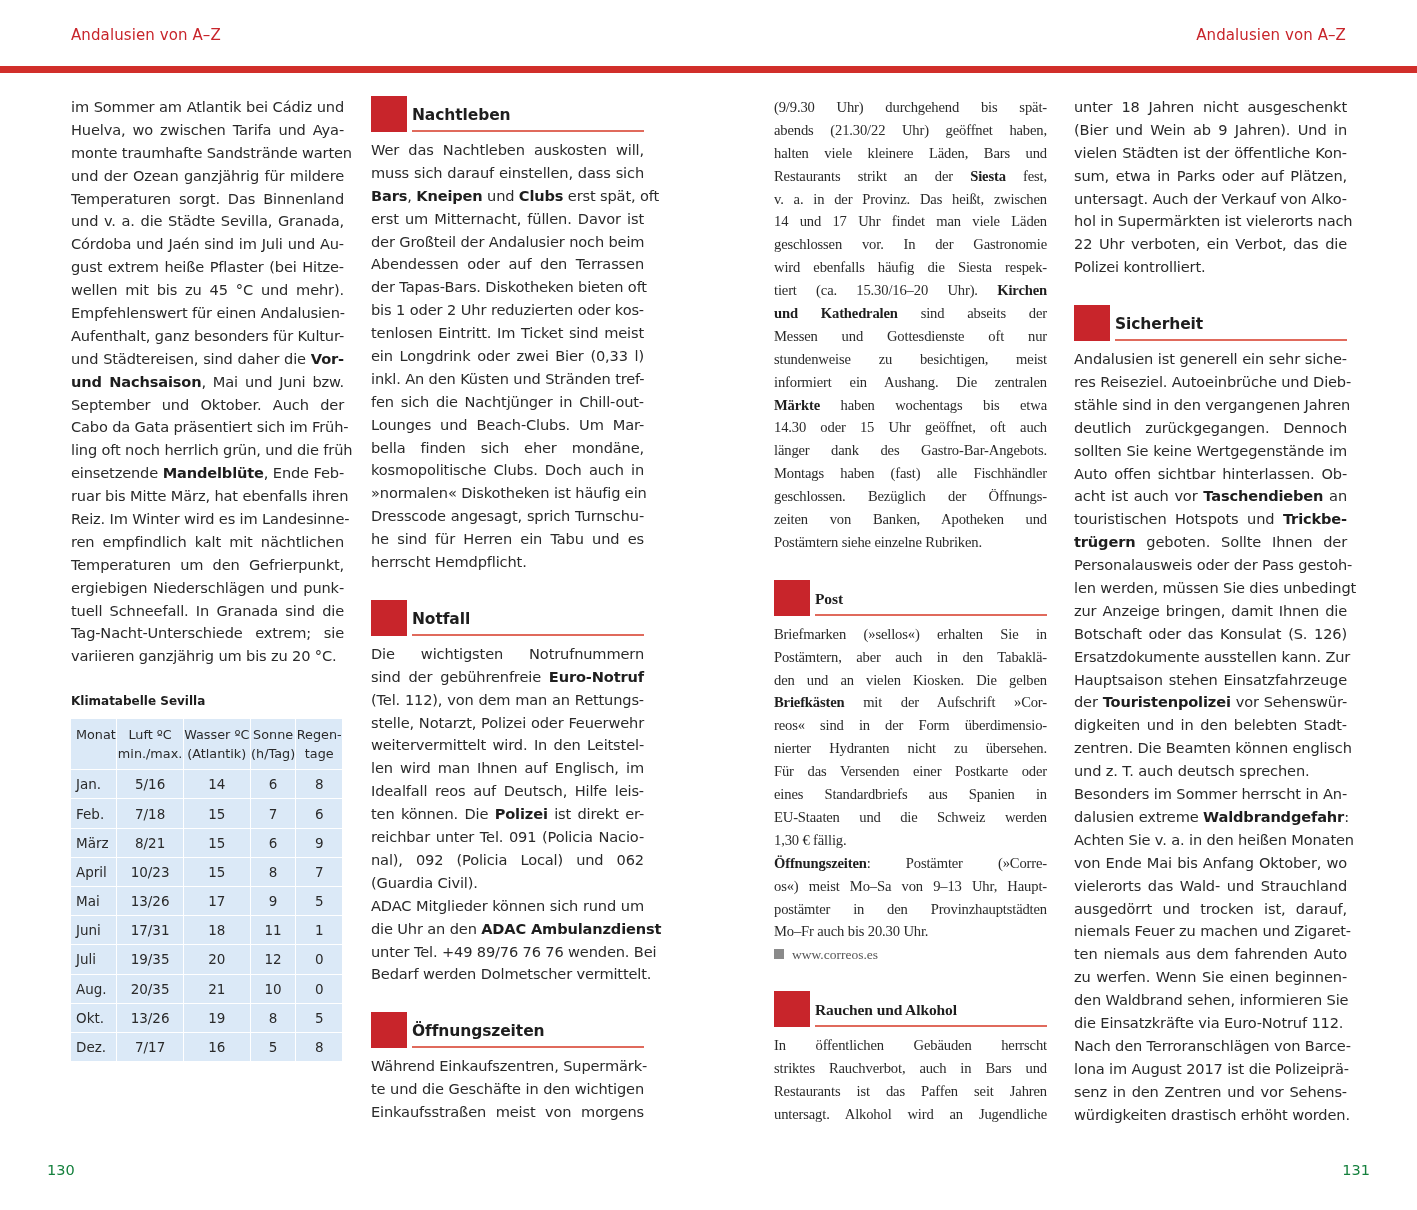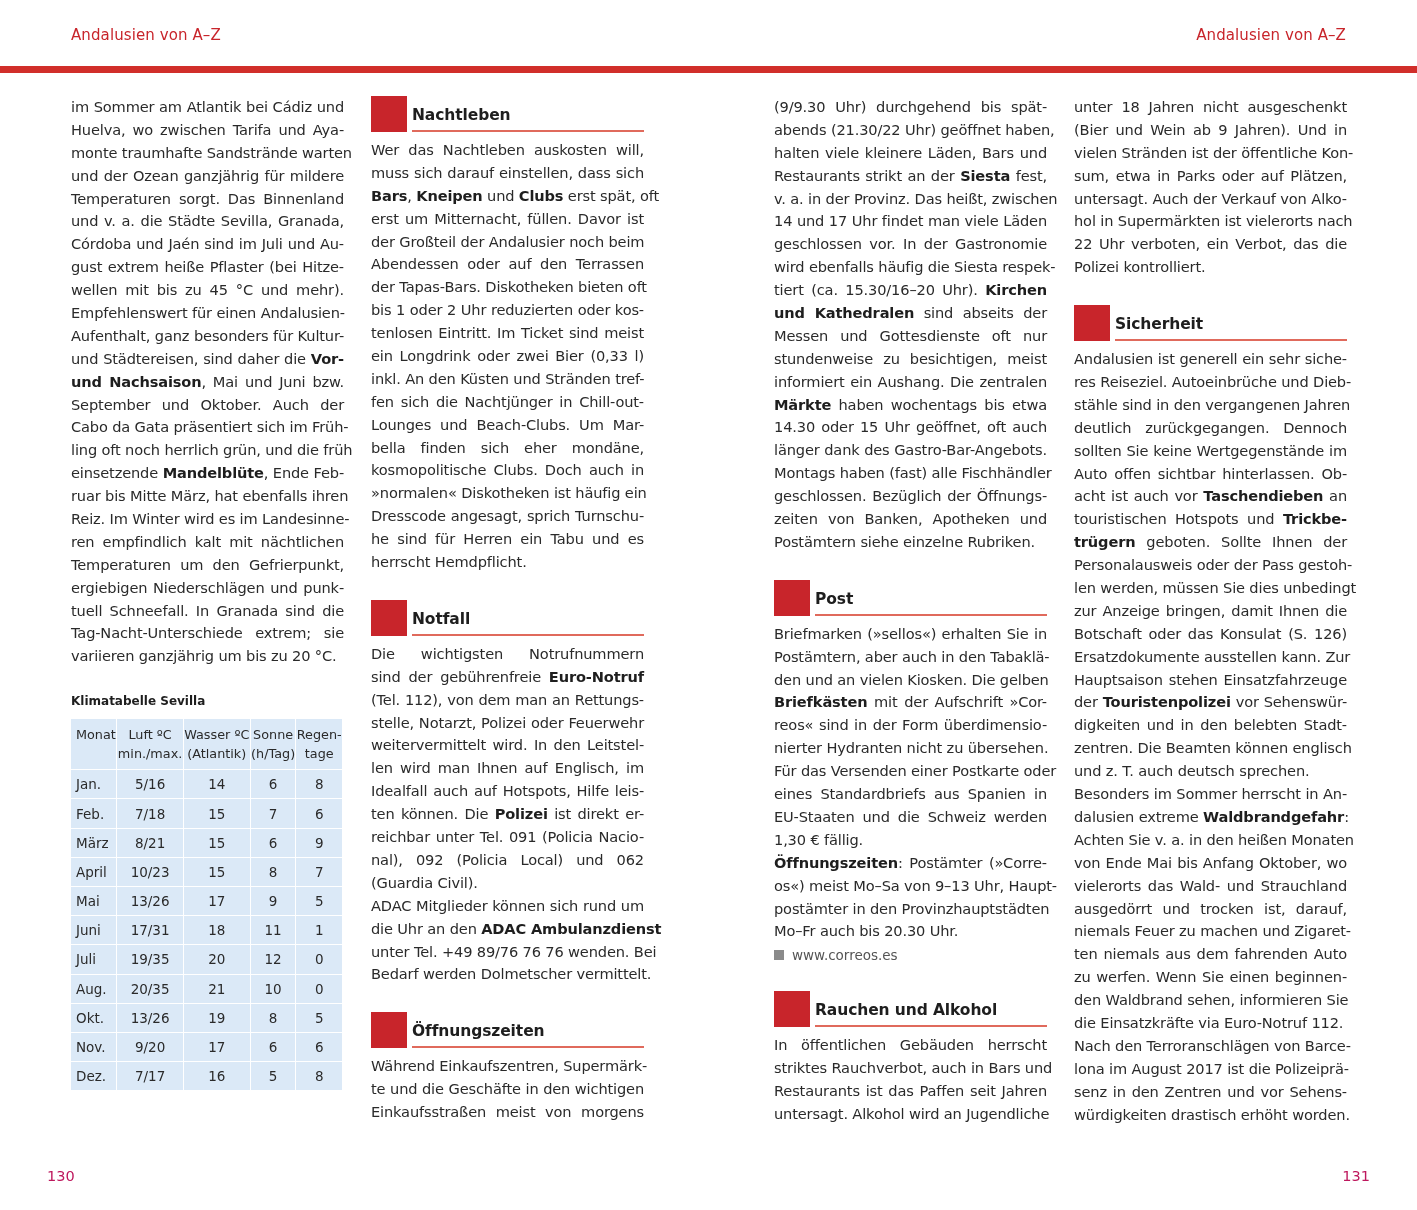--- a/index.html
+++ b/index.html
@@ -7,21 +7,21 @@
   body { position: relative; font-family: "DejaVu Sans", "Liberation Sans", sans-serif; color: #2a2a2a; }
 
   .running-head { position: absolute; top: 26px; font-size: 15px; color: #c8252b; letter-spacing: 0.1px; }
   .running-head.left { left: 71px; }
   .running-head.right { right: 71px; }
   .top-rule { position: absolute; top: 66px; left: 0; width: 1417px; height: 7px; background: #d12e2a; }
 
   .col { position: absolute; top: 96px; width: 273px; }
   .col1 { left: 71px; }
   .col2 { left: 371px; }
-  .col3 { left: 774px; }
+  .col3 { left: 774px; font-family: Liberation Serif, serif; }
   .col4 { left: 1074px; }
 
   .para { font-size: 14.6px; line-height: 22.9px; letter-spacing: -0.15px; }
   .line { display: block; text-align: justify; text-align-last: justify; white-space: nowrap; height: 22.9px; overflow: visible; }
   .line.last { text-align-last: left; }
   .line b, b { font-weight: bold; color: #1e1e1e; }
 
   .section-head { position: relative; height: 36px; margin: 0 0 7px 0; }
   .section-head .square { position: absolute; left: 0; top: 0; width: 36px; height: 36px; background: #c8252b; }
   .section-head .title { position: absolute; left: 41px; top: 10px; font-size: 15.5px; font-weight: bold; color: #1e1e1e; letter-spacing: -0.1px; }
@@ -31,21 +31,21 @@
   .weblink { font-size: 13.5px; line-height: 22.9px; color: #555; margin-top: 1px; }
   .weblink .bullet { display: inline-block; width: 10px; height: 10px; background: #8a8a8a; margin-right: 8px; vertical-align: 0px; }
 
   .table-title { font-size: 12px; font-weight: bold; color: #1e1e1e; margin-top: 26px; margin-bottom: 10px; }
   table.klima { border-collapse: separate; border-spacing: 1px; width: 273px; margin-left: -1px; }
   table.klima th, table.klima td { background: #dbe9f7; font-size: 13.5px; color: #2a2a2a; font-weight: normal; text-align: center; }
   table.klima th { font-size: 12.8px; line-height: 18.5px; padding: 7px 0 6px 0; height: 45px; }
   table.klima td { height: 28.2px; }
   table.klima th.first, table.klima td.first { text-align: left; padding-left: 5px; }
 
-  .page-num { position: absolute; top: 1162px; font-size: 14.5px; color: #be185d; margin-top: 6px; }
+  .page-num { position: absolute; top: 1162px; font-size: 14.5px; color: #15803d; }
   .page-num.left { left: 47px; }
   .page-num.right { right: 47px; }
 </style>
 </head>
 <body>
 
 <div class="running-head left">Andalusien von A–Z</div>
 <div class="running-head right">Andalusien von A–Z</div>
 <div class="top-rule"></div>
 
@@ -147,27 +147,20 @@
           <td>0</td>
         </tr>
         <tr>
           <td class="first">Okt.</td>
           <td>13/26</td>
           <td>19</td>
           <td>8</td>
           <td>5</td>
         </tr>
         <tr>
-          <td class="first">Nov.</td>
-          <td>9/20</td>
-          <td>17</td>
-          <td>6</td>
-          <td>6</td>
-        </tr>
-        <tr>
           <td class="first">Dez.</td>
           <td>7/17</td>
           <td>16</td>
           <td>5</td>
           <td>8</td>
         </tr>
       </tbody>
   </table>
 </div>
 
@@ -205,21 +198,21 @@
     <div class="title">Notfall</div>
     <div class="rule"></div>
   </div>
   <div class="para">
     <span class="line">Die wichtigsten Notrufnummern</span>
     <span class="line"><span>sind der gebührenfreie </span><b>Euro-Notruf</b></span>
     <span class="line">(Tel. 112), von dem man an Rettungs-</span>
     <span class="line">stelle, Notarzt, Polizei oder Feuerwehr</span>
     <span class="line">weitervermittelt wird. In den Leitstel-</span>
     <span class="line">len wird man Ihnen auf Englisch, im</span>
-    <span class="line">Idealfall auch auf Hotspots, Hilfe leis-</span>
+    <span class="line">Idealfall reos auf Deutsch, Hilfe leis-</span>
     <span class="line"><span>ten können. Die </span><b>Polizei</b><span> ist direkt er-</span></span>
     <span class="line">reichbar unter Tel. 091 (Policia Nacio-</span>
     <span class="line">nal), 092 (Policia Local) und 062</span>
     <span class="line last">(Guardia Civil).</span>
     <span class="line">ADAC Mitglieder können sich rund um</span>
     <span class="line"><span>die Uhr an den </span><b>ADAC Ambulanzdienst</b></span>
     <span class="line">unter Tel. +49 89/76 76 76 wenden. Bei</span>
     <span class="line last">Bedarf werden Dolmetscher vermittelt.</span>
   </div>
 
@@ -295,21 +288,21 @@
     <span class="line">striktes Rauchverbot, auch in Bars und</span>
     <span class="line">Restaurants ist das Paffen seit Jahren</span>
     <span class="line">untersagt. Alkohol wird an Jugendliche</span>
   </div>
 </div>
 
 <div class="col col4">
   <div class="para">
     <span class="line">unter 18 Jahren nicht ausgeschenkt</span>
     <span class="line">(Bier und Wein ab 9 Jahren). Und in</span>
-    <span class="line">vielen Stränden ist der öffentliche Kon-</span>
+    <span class="line">vielen Städten ist der öffentliche Kon-</span>
     <span class="line">sum, etwa in Parks oder auf Plätzen,</span>
     <span class="line">untersagt. Auch der Verkauf von Alko-</span>
     <span class="line">hol in Supermärkten ist vielerorts nach</span>
     <span class="line">22 Uhr verboten, ein Verbot, das die</span>
     <span class="line last">Polizei kontrolliert.</span>
   </div>
 
   <div class="gap-before-head"></div>
   <div class="section-head">
     <div class="square"></div>

